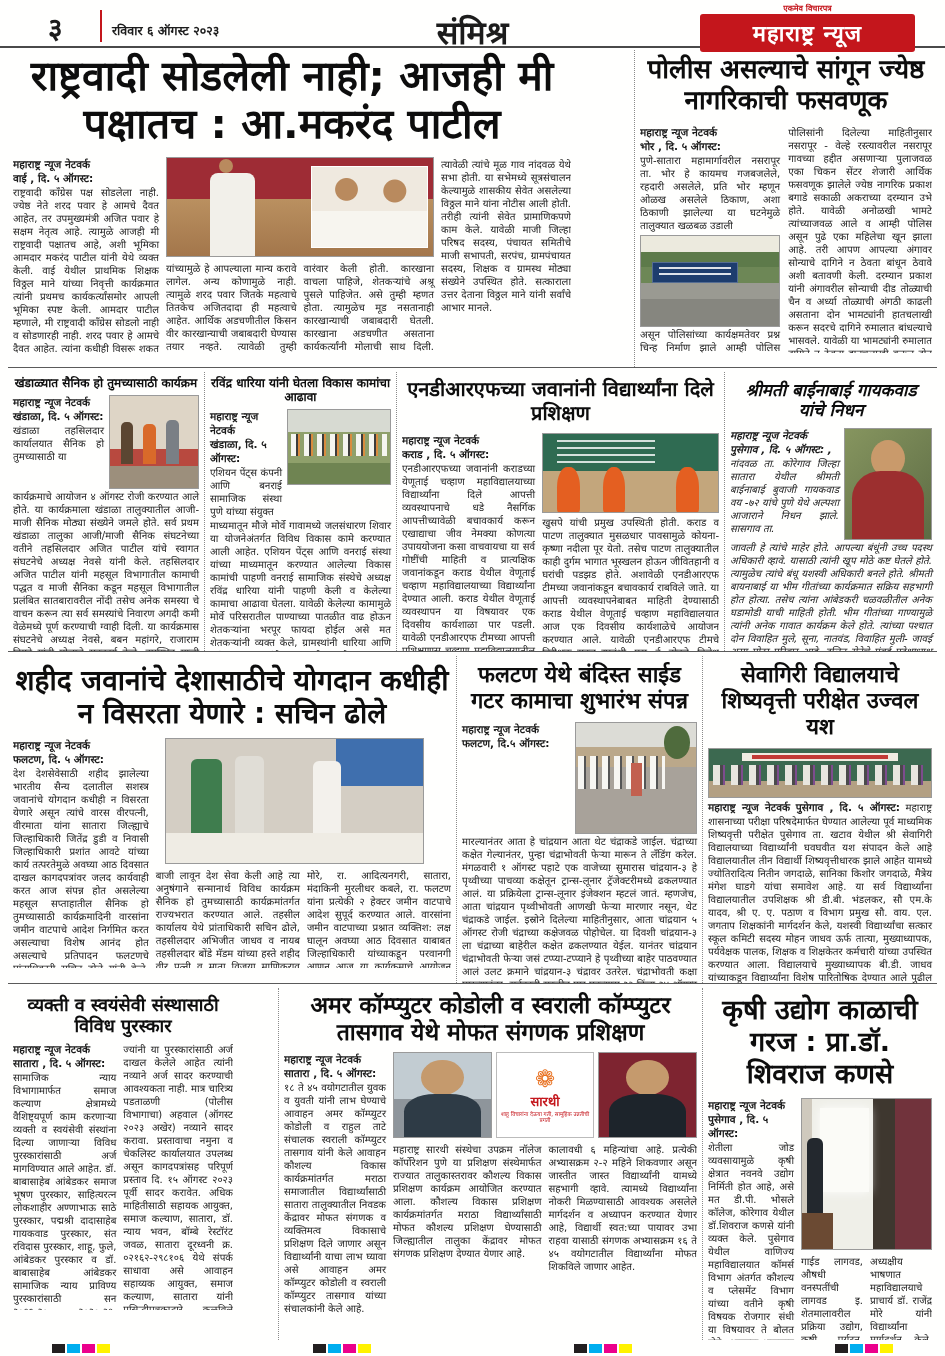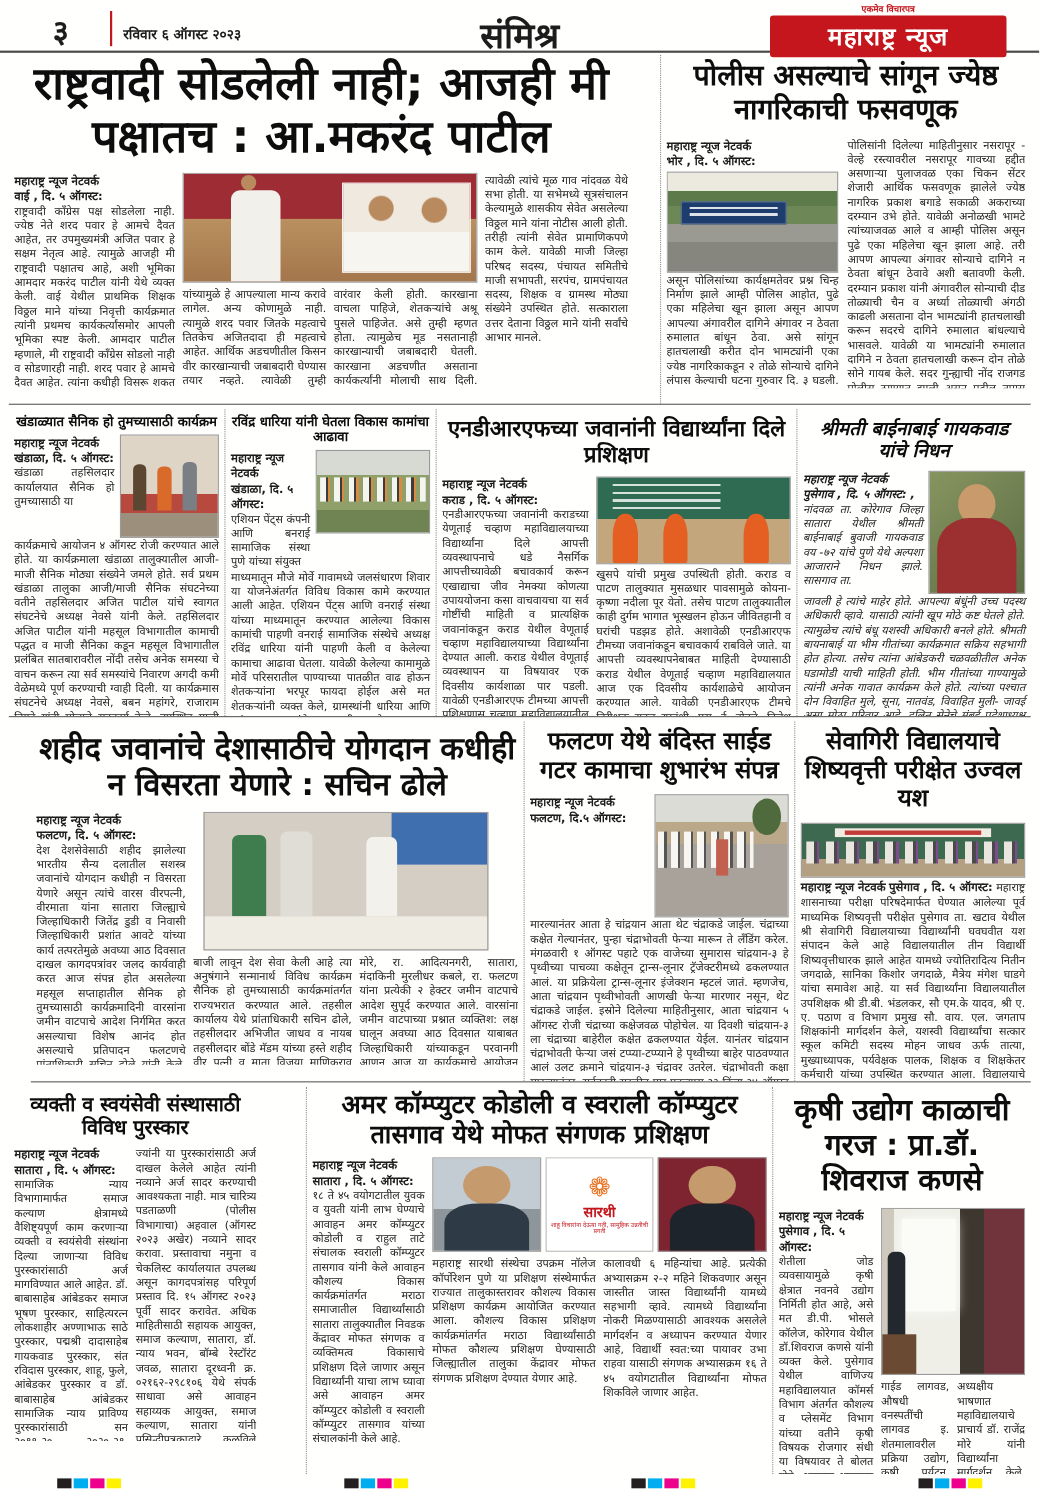--- a/index.html
+++ b/index.html
@@ -28,41 +28,41 @@
   p.bt { margin-top:1px; }
   .cols2 { display:flex; gap:7px; }
   .cols2 > * { flex:1; }
 
   .ph { position:relative; overflow:hidden; background:#cccccc; border:1px solid #9a9a9a; flex-shrink:0; }
   .fig { position:absolute; }
 
   
   .row1 { top:50px; height:318px; border-bottom:1.5px solid #5a5a5a;gap:24px; }
   .row2 { top:372px; height:280px; border-bottom:1.5px solid #5a5a5a; }
-  .row3 { top:656px; height:328px; border-bottom:1.5px solid #5a5a5a;margin-left:20px; }
+  .row3 { top:656px; height:328px; border-bottom:1.5px solid #5a5a5a; }
   .row4 { top:988px; height:352px; }
 
   
   .a1 { width:568px; }
   .a1 .hl { font-size:41px; margin:2px 0 8px; }
   .a1b { display:flex; gap:7px; height:196px; overflow:hidden; }
   .a1 .c1 { width:146px; flex-shrink:0; }
   .a1 .mid { width:268px; flex-shrink:0; display:flex; flex-direction:column; gap:4px; }
   .ph-main { height:100px; background:linear-gradient(180deg,#caa36f,#a3764b); }
   .ph-main .banner { top:0; left:0; right:0; height:42%; background:#9e2c35; }
   .ph-main .speaker { left:16%; top:16%; width:17%; height:84%; background:#f2f0ea; border-radius:8px 8px 0 0; }
   .ph-main .speaker::before { content:""; position:absolute; left:22%; top:-14px; width:14px; height:14px; border-radius:50%; background:#b98a5e; }
   .ph-main .inset { right:2%; top:8%; width:44%; height:84%; border:1px solid #fff;
     background:radial-gradient(circle at 30% 28%, #b98a5e 11%, transparent 12%),
                radial-gradient(circle at 72% 30%, #b98a5e 11%, transparent 12%),
                linear-gradient(180deg,#efe9df 55%,#f7f5ef 55%); }
   .a1 .c4 { flex:1; }
 
   
-  .a2 { flex:1; }
+  .a2 { flex:1;margin-left:34px; }
   .a2 .hl { font-size:26px; margin:4px 0 10px; }
   .a2b { display:flex; gap:8px; height:228px; overflow:hidden; }
   .a2 .c1 { width:48%; }
   .ph-police { height:92px; margin-top:3px; background:linear-gradient(180deg,#eceade 0 18%,#5d7a4a 18% 34%,#6d8756 34% 52%,#9a9a92 52% 70%,#86867f 70%); }
   .ph-police .sign { left:8%; top:28%; width:62%; height:24%; background:#1d3d6e;
     box-shadow:inset 0 0 0 1px rgba(255,255,255,.25); }
   .ph-police .sign::after { content:""; position:absolute; left:8%; top:25%; width:84%; height:50%;
     background:repeating-linear-gradient(180deg, rgba(255,255,255,.85) 0 2px, transparent 2px 6px); }
   .a2 .c2 { flex:1; }
 
@@ -201,20 +201,21 @@
         </div>
       </div>
     </article>
 
     <article class="art a2">
       <h2 class="hl">पोलीस असल्याचे सांगून ज्येष्ठ नागरिकाची फसवणूक</h2>
       <div class="a2b">
         <div class="c1">
           <div class="agency">महाराष्ट्र न्यूज नेटवर्क</div>
           <div class="dateline">भोर , दि. ५ ऑगस्ट:</div>
+          <p class="bt">पुणे-सातारा महामार्गावरील नसरापूर ता. भोर हे कायमच गजबजलेले, रहदारी असलेले, प्रति भोर म्हणून ओळख असलेले ठिकाण, अशा ठिकाणी झालेल्या या घटनेमुळे तालुक्यात खळबळ उडाली</p>
           <div class="ph ph-police" actable="false">
             <div class="fig sign"></div>
           </div>
           <p class="bt">असून पोलिसांच्या कार्यक्षमतेवर प्रश्न चिन्ह निर्माण झाले आम्ही पोलिस आहोत, पुढे एका महिलेचा खून झाला असून आपण आपल्या अंगावरील दागिने अंगावर न ठेवता रुमालात बांधून ठेवा. असे सांगून हातचलाखी करीत दोन भामट्यांनी एका ज्येष्ठ नागरिकाकडून २ तोळे सोन्याचे दागिने लंपास केल्याची घटना गुरुवार दि. ३ घडली. प्रकाश रामचंद्र बगाडे (वय- ७७, रा. नसरापुर ता. भोर) अशी आर्थिक फसवणूक झालेल्या ज्येष्ठ नागरिकाचे नाव असून दोन अनोळखी भामट्यांविरोधात राजगड पोलीस ठाण्यात गुन्हा दाखल करण्यात आला आहे.</p>
         </div>
         <div class="c2">
           <p class="bt">पोलिसांनी दिलेल्या माहितीनुसार नसरापूर - वेल्हे रस्त्यावरील नसरापूर गावच्या हद्दीत असणाऱ्या पुलाजवळ एका चिकन सेंटर शेजारी आर्थिक फसवणूक झालेले ज्येष्ठ नागरिक प्रकाश बगाडे सकाळी अकराच्या दरम्यान उभे होते. यावेळी अनोळखी भामटे त्यांच्याजवळ आले व आम्ही पोलिस असून पुढे एका महिलेचा खून झाला आहे. तरी आपण आपल्या अंगावर सोन्याचे दागिने न ठेवता बांधून ठेवावे अशी बतावणी केली. दरम्यान प्रकाश यांनी अंगावरील सोन्याची दीड तोळ्याची चैन व अर्ध्या तोळ्याची अंगठी काढली असताना दोन भामट्यांनी हातचलाखी करून सदरचे दागिने रुमालात बांधल्याचे भासवले. यावेळी या भामट्यांनी रुमालात दागिने न ठेवता हातचलाखी करून दोन तोळे सोने गायब केले. सदर गुन्ह्याची नोंद राजगड पोलीस ठाण्यात झाली असून पुढील तपास पोलीस उपनिरीक्षक संजय मुतनासे करीत आहेत.</p>
         </div>
       </div>
     </article>

